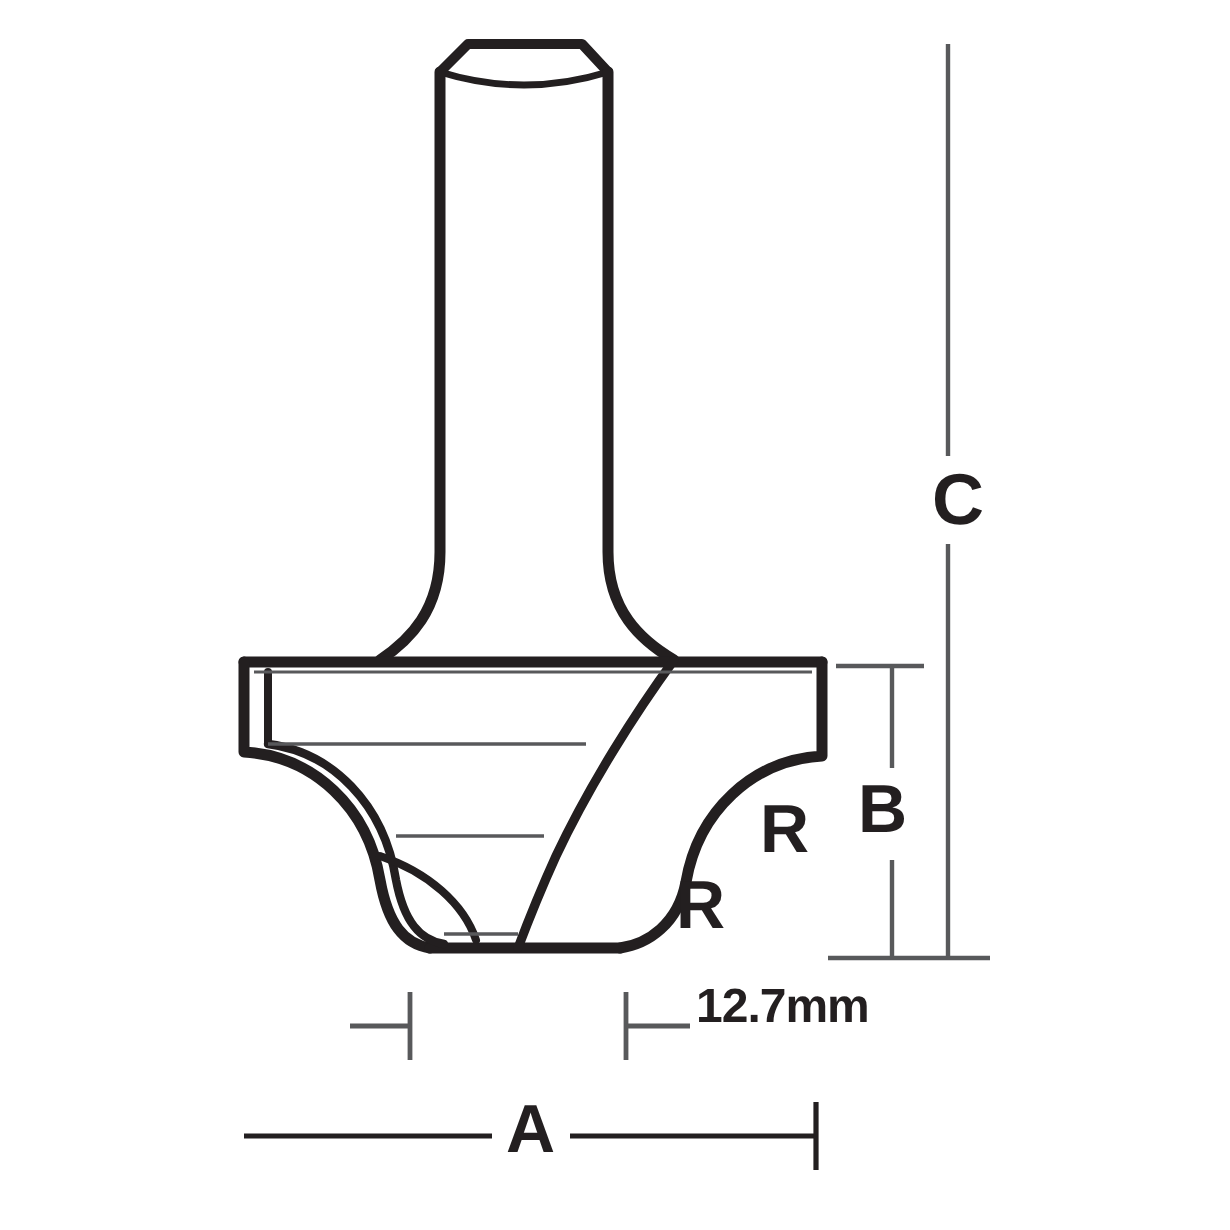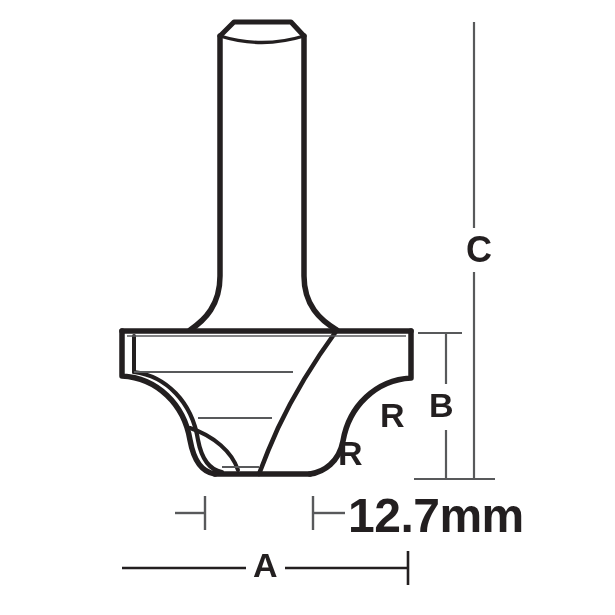--- a/index.html
+++ b/index.html
@@ -33,21 +33,21 @@
     color: #231f20;
     line-height: 1;
     white-space: nowrap;
     user-select: none;
   }
   #label-C { left: 466px; top: 232px; font-size: 36px; }
   #label-B { left: 429px; top: 388px; font-size: 34px; }
   #label-R1 { left: 380px; top: 398px; font-size: 34px; }
   #label-R2 { left: 338px; top: 436px; font-size: 34px; }
   #label-A { left: 253px; top: 548px; font-size: 34px; }
-  #label-mm { left: 348px; top: 492px; font-size: 48px; letter-spacing: -0.5px; }
+  #label-mm { left: 348px; top: 492px; font-size: 24px; letter-spacing: -0.5px; }
 </style>
 </head>
 <body>
 
 <div id="stage">
 
   <svg id="drawing" viewBox="0 0 615 615" xmlns="http://www.w3.org/2000/svg">
 
     <g>
 

